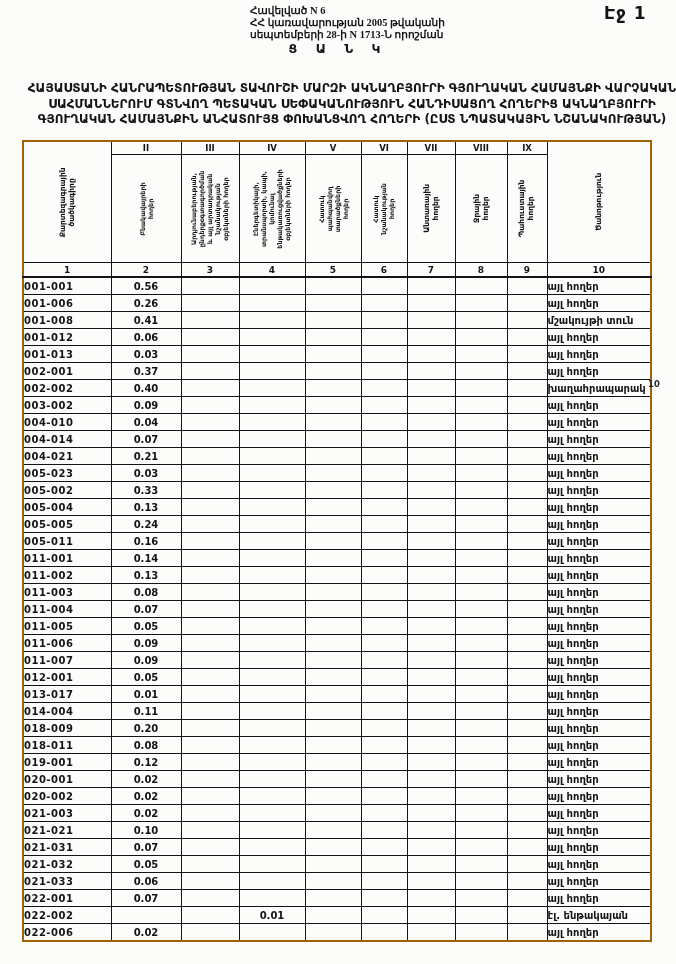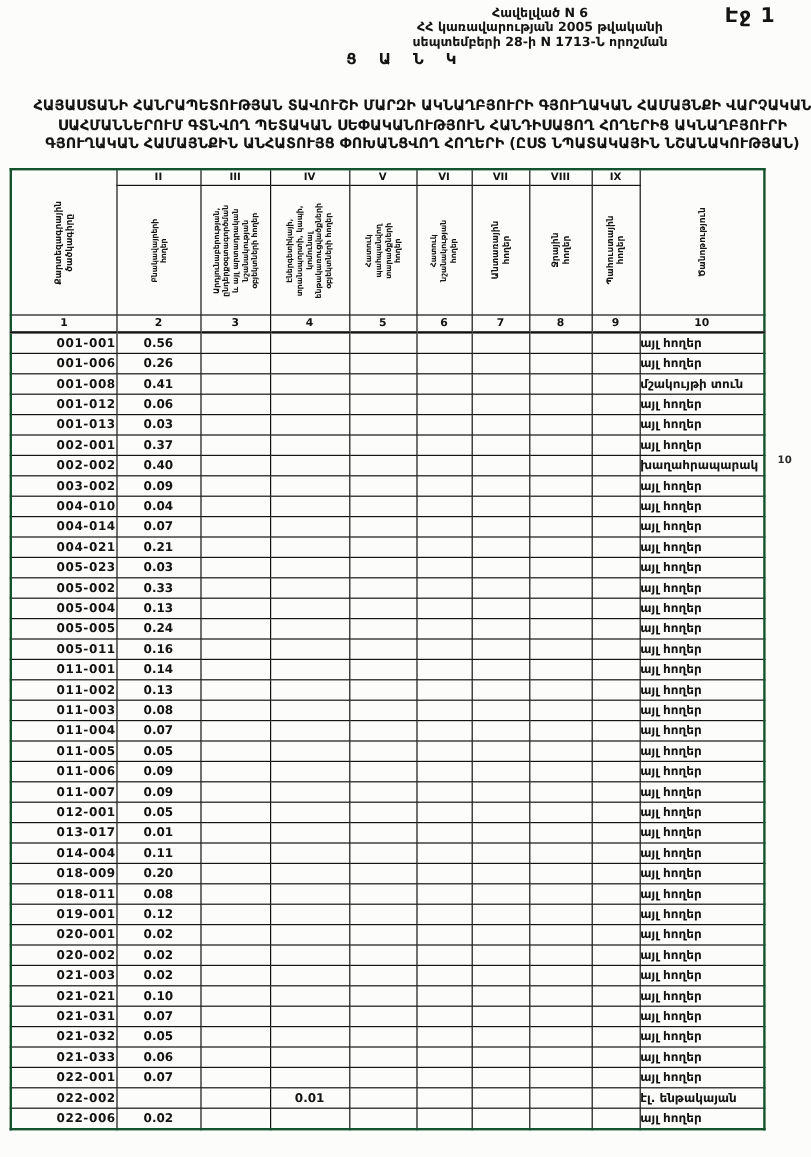--- a/index.html
+++ b/index.html
@@ -11,35 +11,35 @@
     overflow:hidden;
   }
   .doc { position:relative; width:676px; height:964px; }
 
   .page-num {
     position:absolute; top:3px; left:604px;
     font-weight:bold; font-size:17px; letter-spacing:1px;
   }
   .appendix {
     position:absolute; top:5px; left:250px; width:400px;
-    text-align:center; font-weight:bold; font-size:10.5px; line-height:1.15;
+    font-weight:bold; font-size:10.5px; line-height:1.15;font-family:Liberation Serif, serif;
   }
   .doc-title {
     position:absolute; top:41px; left:0; width:676px;
     text-align:center; font-weight:bold; font-size:12.5px; letter-spacing:7px;
   }
   .doc-subtitle {
     position:absolute; top:57px; left:20px; width:664px;
     text-align:center; font-weight:bold; font-size:12px; line-height:1.3;margin-top:24px;
   }
 
   table.land {
-    position:absolute; top:140px; left:8px; width:628px;
+    position:absolute; top:140px; left:22px; width:628px;
     border-collapse:collapse; table-layout:fixed;
-    border:2px solid #14532d;
+    border:2px solid #a16207;
   }
   table.land th, table.land td {
     border:1px solid #141414;
     padding:0; overflow:hidden;
     font-weight:bold;
   }
   col.c1{width:88px} col.c2{width:70px} col.c3{width:58px} col.c4{width:66px}
   col.c5{width:56px} col.c6{width:46px} col.c7{width:48px} col.c8{width:52px}
   col.c9{width:40px} col.c10{width:104px}
 
@@ -51,21 +51,21 @@
     transform:rotate(-90deg);
     width:98px; font-size:6.4px; line-height:1.25;
     text-align:center; font-weight:bold; white-space:normal;
   }
   .vtext.big { font-size:7.5px; width:100px; }
   tr.num-row td {
     height:13px; font-size:9px; text-align:center; vertical-align:middle;
     border-bottom:2px solid #141414;
   }
   tr.data-row td { height:16px; font-size:10px; vertical-align:middle; }
-  td.cell-code { text-align:right; padding-left:4px; letter-spacing:0.5px; }
+  td.cell-code { text-align:left; padding-left:4px; letter-spacing:0.5px; }
   td.cell-val  { text-align:center; }
   td.cell-note { text-align:left; padding-left:4px; font-size:9.5px;margin-top:41px; }
 
   .margin-note {
     position:absolute; top:379px; left:648px;
     font-size:8.5px; color:#2a2a2a; font-weight:bold;
   }
 </style>
 </head>
 <body>

